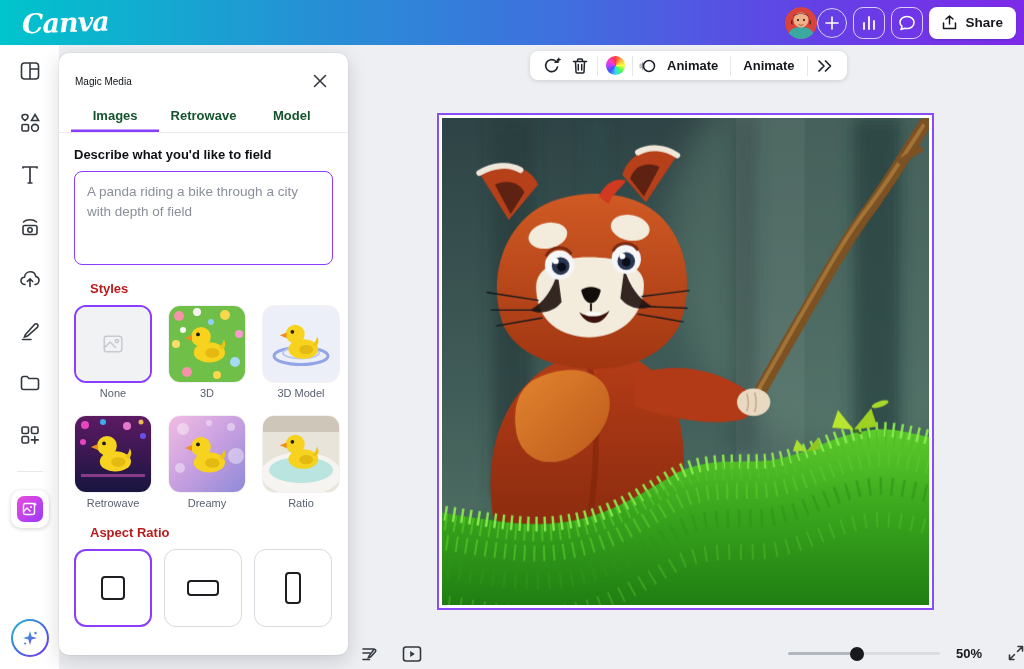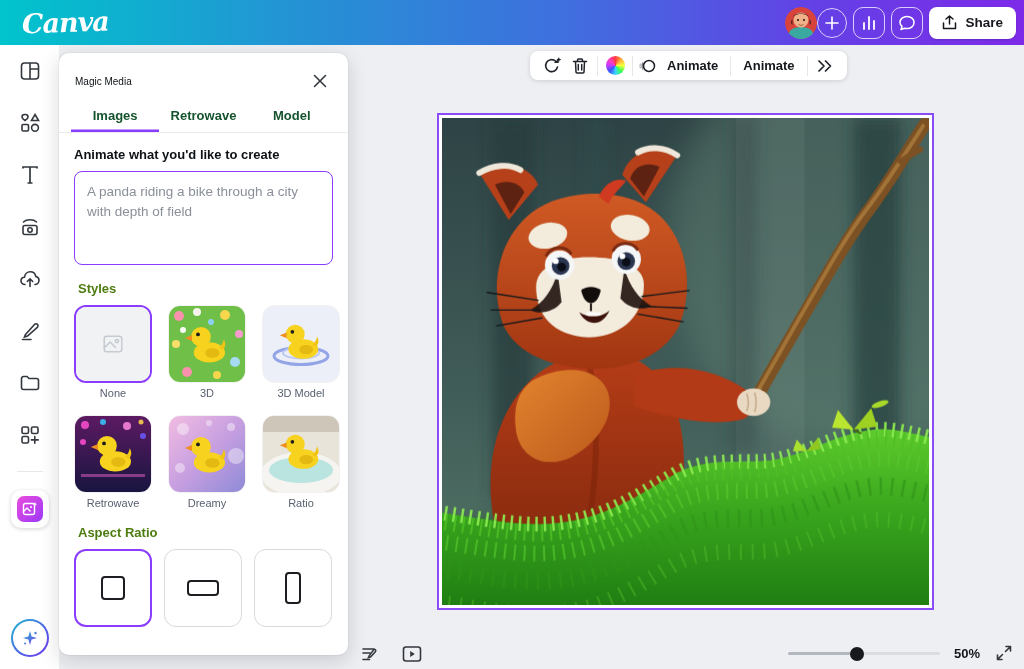--- a/index.html
+++ b/index.html
@@ -49,21 +49,21 @@
     cursor:pointer; color:#33383f; border-radius:6px; }
   .tabs { display:flex; padding:0 12px; border-bottom:1px solid #e8eaee; }
   .tab { flex:1; text-align:center; padding:7px 0 9px; font-size:13px; font-weight:600; color:#14532d; cursor:pointer; }
   .tab.active { box-shadow:inset 0 -2.5px 0 #8b3dff; }
   .panel-body { padding:14px 15px 0; }
   .field-label { font-size:13px; font-weight:700; color:#0d1216; margin-bottom:9px; }
   .prompt { width:100%; height:94px; border:1.6px solid #8b3dff; border-radius:8px; padding:10px 12px;
     font-family:"Liberation Sans",sans-serif; font-size:13.5px; line-height:1.5; color:#0d1216;
     resize:none; outline:none; display:block; }
   .prompt::placeholder { color:#8a8f99; }
-  .section-label { font-size:13px; font-weight:700; color:#4d7c0f; margin:16px 4px 9px; }
+  .section-label { font-size:13px; font-weight:700; color:#b91c1c; margin:16px 16px 9px; }
   .style-grid { display:grid; grid-template-columns:repeat(3,78px); column-gap:12px; row-gap:8px;gap:16px; }
   .style-item { width:78px; cursor:pointer; }
   .style-thumb { width:78px; height:78px; border-radius:12px; overflow:hidden; position:relative;
     border:1px solid rgba(0,0,0,.05); }
   .style-thumb.selected { border:2px solid #8b3dff; }
   .style-thumb svg { position:absolute; inset:0; width:100%; height:100%; display:block; }
   .style-name { font-size:11px; color:#596070; text-align:center; margin-top:4px; }
   .aspect-grid { display:grid; grid-template-columns:repeat(3,78px); column-gap:12px; margin-bottom:14px; }
   .aspect-btn { width:78px; height:78px; border-radius:12px; background:#fff; border:1px solid #d7dade;
     display:flex; align-items:center; justify-content:center; cursor:pointer; }
@@ -87,21 +87,21 @@
   .design-frame svg { width:100%; height:100%; display:block; }
 
   
   .doc-controls { position:absolute; left:356px; top:640px; display:flex; gap:14px; z-index:5; }
   .doc-controls .ot-btn { color:#33383f; }
   .zoom-bar { position:absolute; left:788px; top:641px; display:flex; align-items:center; z-index:5; }
   .slider { position:relative; width:152px; height:22px; cursor:pointer; }
   .slider-track { position:absolute; top:10px; left:0; right:0; height:3px; border-radius:2px; background:#d9dce1; }
   .slider-fill { position:absolute; top:10px; left:0; width:69px; height:3px; border-radius:2px; background:#b3b8c0; }
   .slider-thumb { position:absolute; top:4.5px; left:62px; width:14px; height:14px; border-radius:50%; background:#17191d; }
-  .zoom-label { font-size:13px; font-weight:600; color:#14171c; margin-left:4px; width:36px; text-align:right; cursor:pointer; }
+  .zoom-label { font-size:13px; font-weight:600; color:#14171c; margin-left:16px; width:36px; text-align:left; cursor:pointer; }
   .expand-btn { margin-left:12px; width:24px; height:24px; display:flex; align-items:center; justify-content:center;
     color:#33383f; cursor:pointer; }
 </style>
 </head>
 <body>
 
 <div class="app">
 
   <div class="topbar">
     <div class="logo">Canva</div>
@@ -228,21 +228,21 @@
             <path d="M1.5 1.5 L12.5 12.5 M12.5 1.5 L1.5 12.5" stroke="#33383f" stroke-width="1.6" stroke-linecap="round"></path>
           </svg>
       </div>
     </div>
     <div class="tabs">
       <div class="tab active">Images</div>
       <div class="tab">Retrowave</div>
       <div class="tab">Model</div>
     </div>
     <div class="panel-body">
-      <div class="field-label">Animate what you'd like to create</div>
+      <div class="field-label">Describe what you'd like to field</div>
       <textarea class="prompt" placeholder="A panda riding a bike through a city with depth of field" style=""></textarea>
 
       <div class="section-label">Styles</div>
       <div class="style-grid">
 
         <div class="style-item">
           <div class="style-thumb selected">
             <svg viewBox="0 0 76 76">
                 <rect width="76" height="76" fill="#f1f2f4"></rect>
               <g stroke="#c6cad1" stroke-width="1.6" fill="none">

